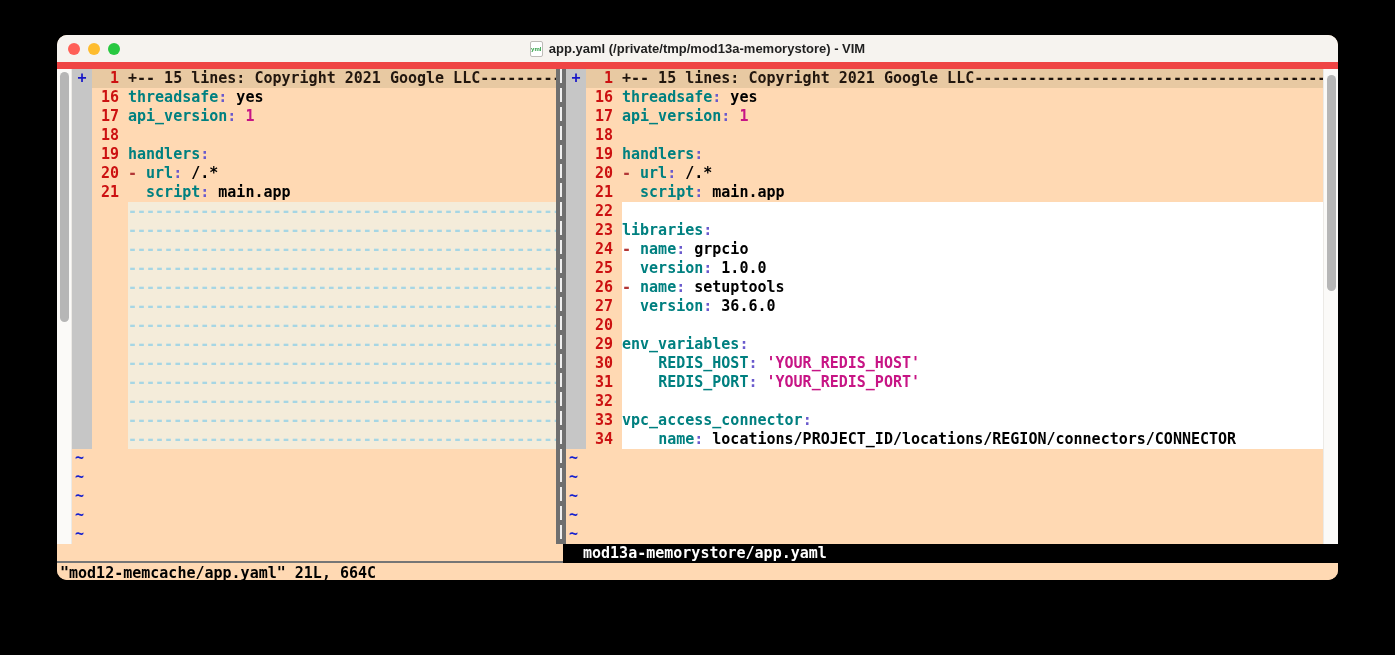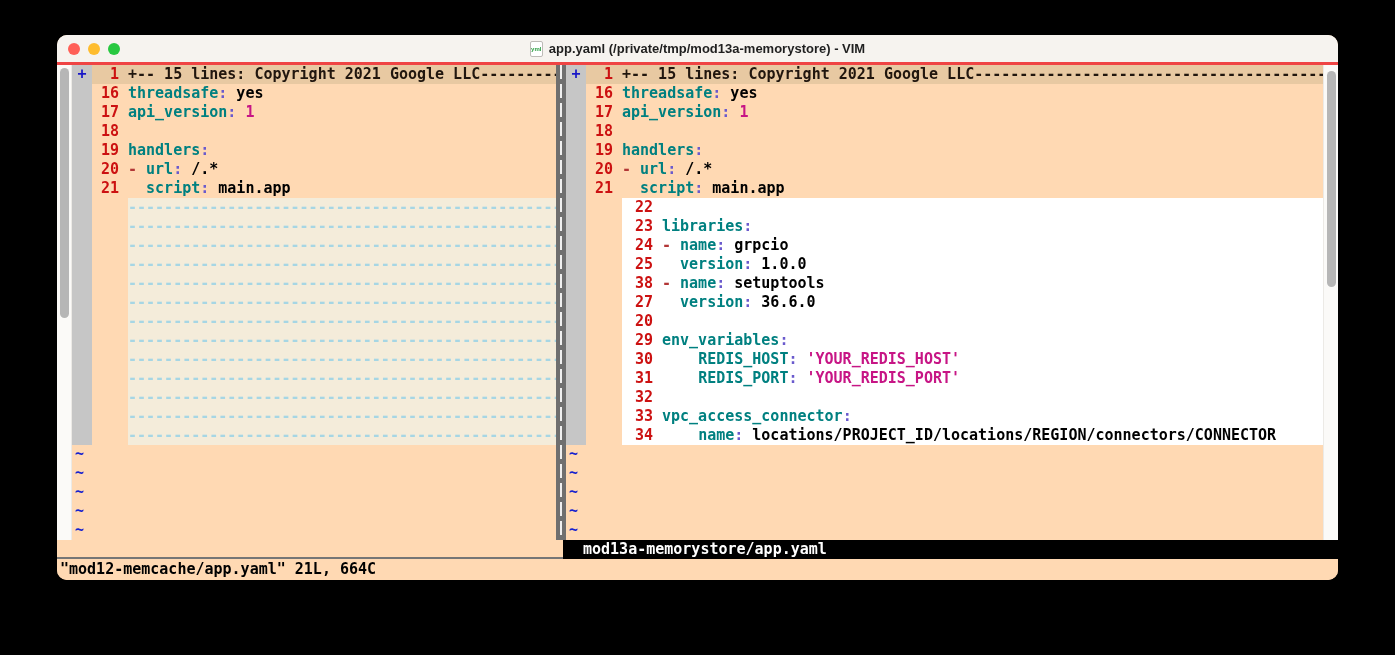--- a/index.html
+++ b/index.html
@@ -4,21 +4,21 @@
 <style>
   html,body{margin:0;padding:0;}
   body{width:1395px;height:655px;background:#000;position:relative;overflow:hidden;
        font-family:"Liberation Sans",sans-serif;}
 
   .window{position:absolute;left:57px;top:35px;width:1281px;height:545px;
           border-radius:10px;overflow:hidden;background:var(--normal-bg);
           box-shadow:0 18px 50px rgba(0,0,0,.6);}
 
   
-  .titlebar{height:27px;background:var(--titlebar-bg);border-bottom:3px solid #ef4444;
+  .titlebar{height:27px;background:var(--titlebar-bg);border-bottom:7px solid #ef4444;
             display:flex;align-items:center;justify-content:center;position:relative;}
   .traffic{position:absolute;left:11px;top:0;height:27px;display:flex;align-items:center;gap:8px;}
   .tl{width:12px;height:12px;border-radius:50%;display:inline-block;}
   .tl.red{background:var(--traffic-red);}
   .tl.yellow{background:var(--traffic-yellow);}
   .tl.green{background:var(--traffic-green);}
   .titlegrp{display:flex;align-items:center;gap:6px;}
   .fileicon{width:13px;height:16px;background:#fff;border:1px solid #bdbab6;border-radius:2px;
             display:flex;align-items:center;justify-content:center;box-sizing:border-box;}
   .fileicon span{font-size:6px;font-weight:bold;color:#2e9e44;letter-spacing:0;}
@@ -47,21 +47,21 @@
        color:var(--linenr);}
   .seg{flex:none;}
   .seg.key{color:var(--key);text-align:right;}
   .seg.punc{color:var(--punc);}
   .seg.txt{color:#000;}
   .seg.const{color:var(--const);}
   .seg.str{color:var(--str);}
   .seg.dash{color:var(--dash);}
   .row.fold{background:var(--fold-bg);color:var(--fold-text);}
   .row.fold .fill{flex:1;overflow:hidden;color:var(--fold-text);}
-  .row.add{background:linear-gradient(to right,var(--normal-bg) 36px,var(--add-bg) 36px);padding-left:40px;}
+  .row.add{background:linear-gradient(to right,var(--normal-bg) 36px,var(--add-bg) 36px);}
   .row.filler{background:linear-gradient(to right,var(--normal-bg) 36px,var(--filler-bg) 36px);}
   .row.filler .fill{flex:1;overflow:hidden;color:var(--filler-dash);}
 
   .tildes .row{color:var(--tilde);font-weight:bold;padding-left:3px;}
 
   .split{width:10px;flex:none;background:var(--split-bg);position:relative;}
   .split::after{content:"";position:absolute;left:4px;top:0;bottom:0;width:2px;
     background:repeating-linear-gradient(180deg,#efefef 0 14px,rgba(0,0,0,0) 14px 19px);}
 
   
@@ -149,21 +149,21 @@
             <div class="row"><span class="num">16</span><span class="seg key">threadsafe</span><span class="seg punc">:</span><span class="seg txt"> yes</span></div>
             <div class="row"><span class="num">17</span><span class="seg key">api_version</span><span class="seg punc">:</span><span class="seg txt"> </span><span class="seg const">1</span></div>
             <div class="row"><span class="num">18</span></div>
             <div class="row"><span class="num">19</span><span class="seg key">handlers</span><span class="seg punc">:</span></div>
             <div class="row"><span class="num">20</span><span class="seg dash">-</span><span class="seg txt"> </span><span class="seg key">url</span><span class="seg punc">:</span><span class="seg txt"> /.*</span></div>
             <div class="row"><span class="num">21</span><span class="seg txt">  </span><span class="seg key">script</span><span class="seg punc">:</span><span class="seg txt"> main.app</span></div>
             <div class="row add"><span class="num">22</span></div>
             <div class="row add"><span class="num">23</span><span class="seg key">libraries</span><span class="seg punc">:</span></div>
             <div class="row add"><span class="num">24</span><span class="seg dash">-</span><span class="seg txt"> </span><span class="seg key">name</span><span class="seg punc">:</span><span class="seg txt"> grpcio</span></div>
             <div class="row add"><span class="num">25</span><span class="seg txt">  </span><span class="seg key">version</span><span class="seg punc">:</span><span class="seg txt"> 1.0.0</span></div>
-            <div class="row add"><span class="num">38</span><span class="seg dash">-</span><span class="seg txt"> </span><span class="seg key">name</span><span class="seg punc">:</span><span class="seg txt"> setuptools</span></div>
+            <div class="row add"><span class="num">26</span><span class="seg dash">-</span><span class="seg txt"> </span><span class="seg key">name</span><span class="seg punc">:</span><span class="seg txt"> setuptools</span></div>
             <div class="row add"><span class="num">27</span><span class="seg txt">  </span><span class="seg key">version</span><span class="seg punc">:</span><span class="seg txt"> 36.6.0</span></div>
             <div class="row add"><span class="num">20</span></div>
             <div class="row add"><span class="num">29</span><span class="seg key">env_variables</span><span class="seg punc">:</span></div>
             <div class="row add"><span class="num">30</span><span class="seg txt">    </span><span class="seg key">REDIS_HOST</span><span class="seg punc">:</span><span class="seg txt"> </span><span class="seg str">'YOUR_REDIS_HOST'</span></div>
             <div class="row add"><span class="num">31</span><span class="seg txt">    </span><span class="seg key">REDIS_PORT</span><span class="seg punc">:</span><span class="seg txt"> </span><span class="seg str">'YOUR_REDIS_PORT'</span></div>
             <div class="row add"><span class="num">32</span></div>
             <div class="row add"><span class="num">33</span><span class="seg key">vpc_access_connector</span><span class="seg punc">:</span></div>
             <div class="row add"><span class="num">34</span><span class="seg txt">    </span><span class="seg key">name</span><span class="seg punc">:</span><span class="seg txt"> locations/PROJECT_ID/locations/REGION/connectors/CONNECTOR</span></div>
           </div>
       </div>

